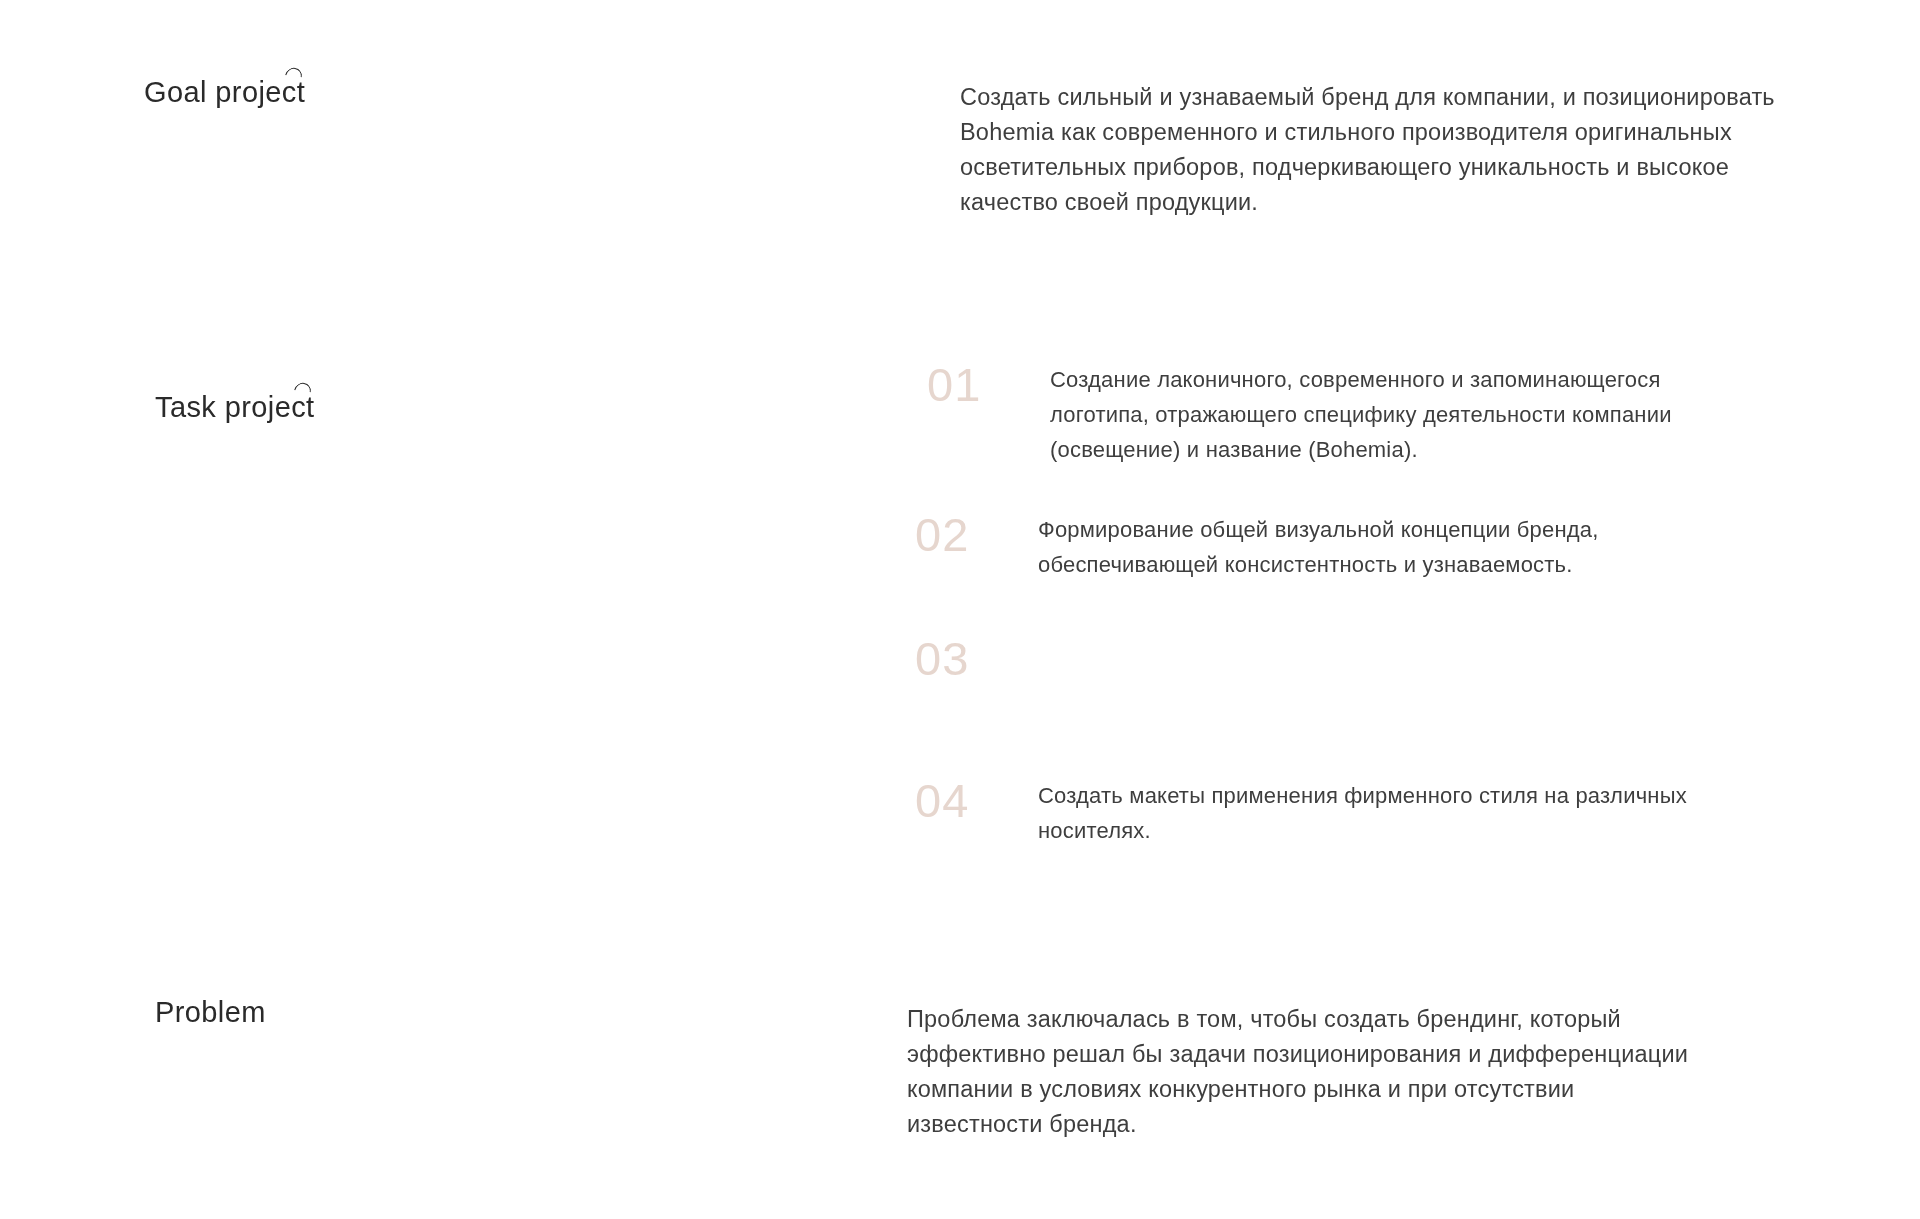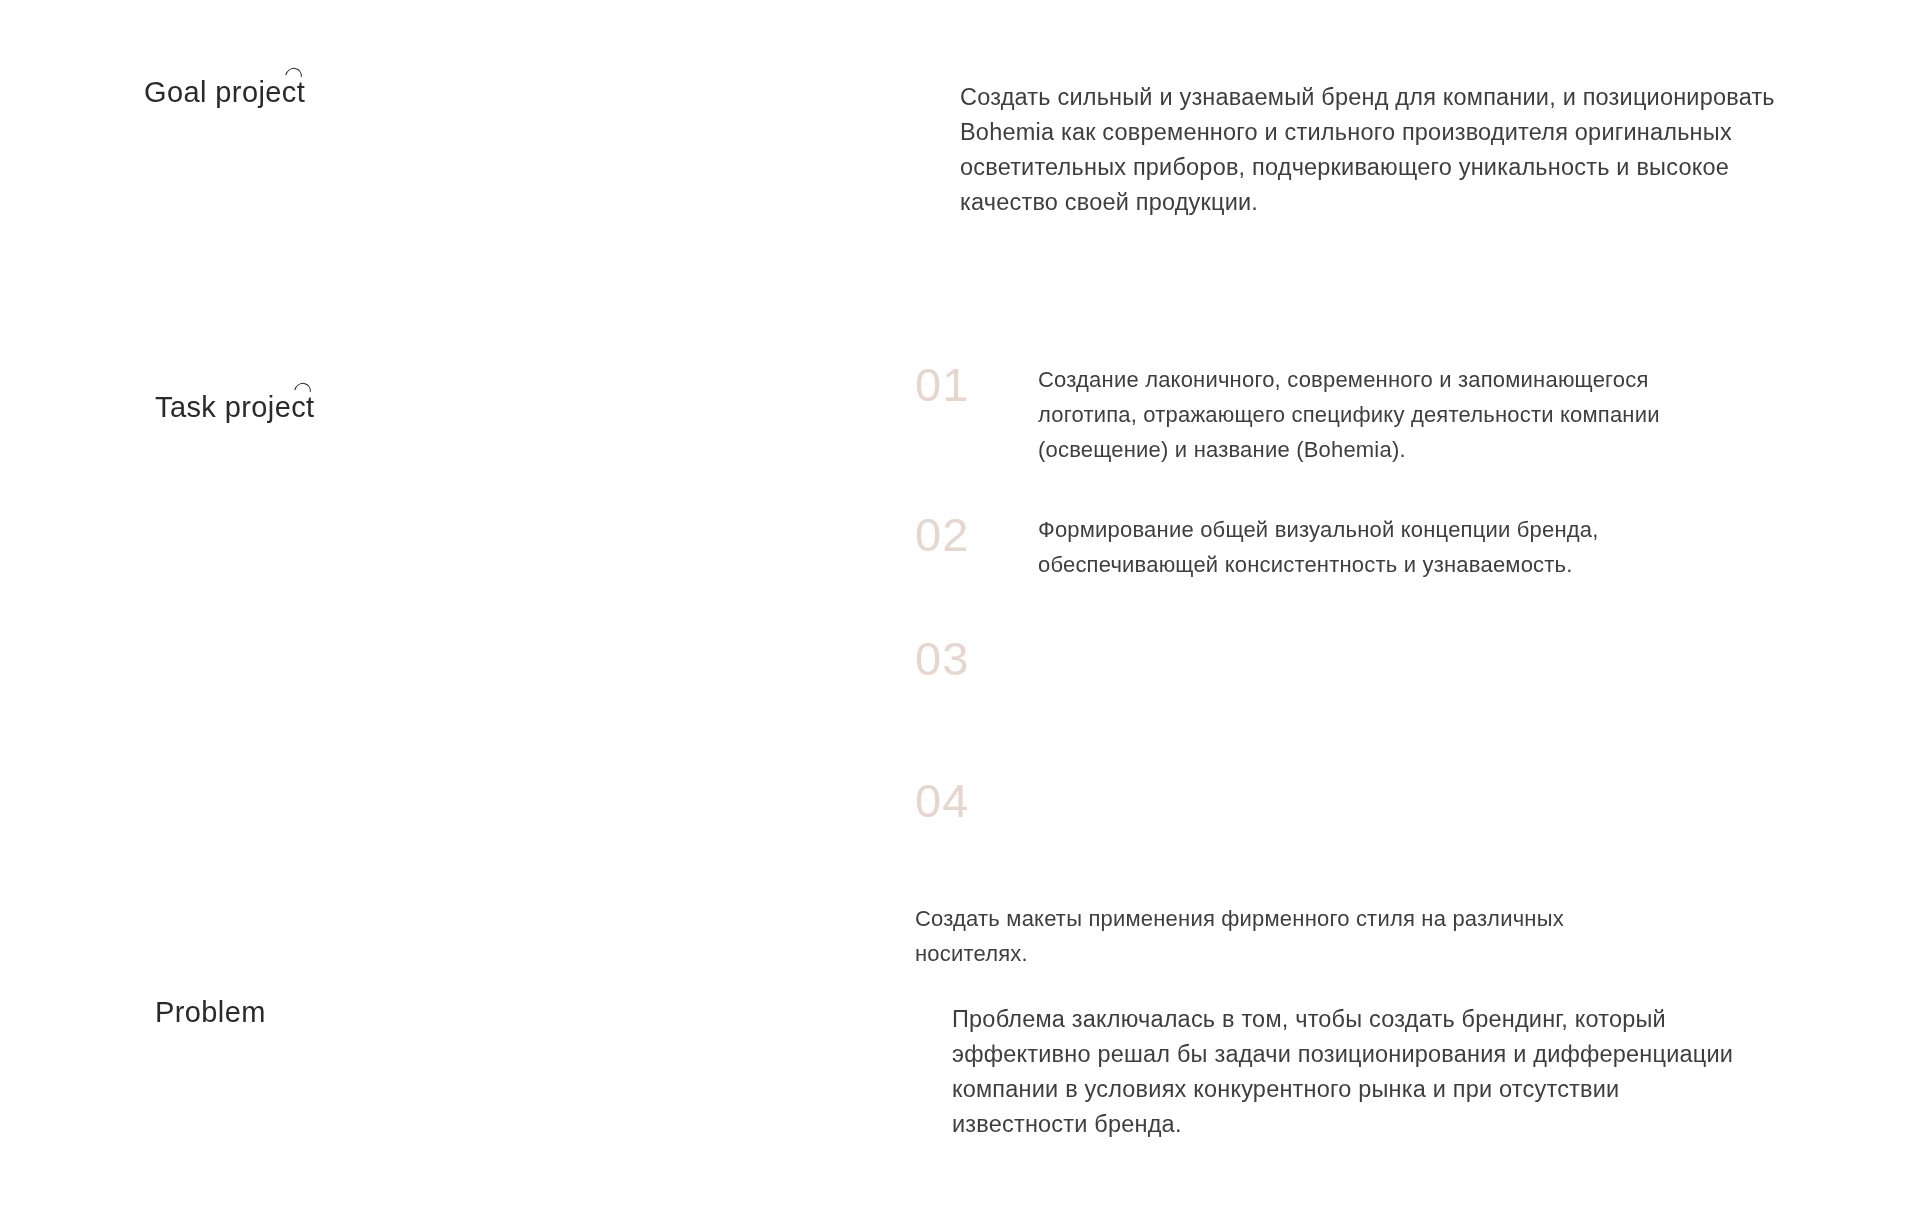--- a/index.html
+++ b/index.html
@@ -34,45 +34,45 @@
   #goal-text{left:960px;top:56px;}
 
   #task-label{left:155px;top:366px;}
 
   .task-item{
     position:absolute;
     left:915px;
     display:flex;
     align-items:flex-start;
   }
-  #task-item-0{top:360px;}
+  #task-item-0{top:360px;margin-left:12px;}
   #task-item-1{top:510px;}
   #task-item-2{top:634px;}
-  #task-item-3{top:776px;flex-direction:column;}
+  #task-item-3{top:776px;}
   .task-num{
     width:123px;
     flex:0 0 123px;
     font-size:47px;
     line-height:50px;
     font-weight:300;
     letter-spacing:1px;
     color:var(--num-color,#e6d6ce);
   }
   .task-text{
     font-size:22px;
     font-weight:300;
     letter-spacing:0.2px;
     color:var(--body-color,#3e3e3e);
     line-height:35px;
     white-space:pre-line;
     padding-top:2px;
   }
 
   #problem-label{left:155px;top:971px;}
-  #problem-text{left:952px;top:978px;}
+  #problem-text{left:907px;top:978px;}
 
   
   .ctlig{position:relative;display:inline-block;}
   .ctlig::after{
     content:"";
     position:absolute;
     left:3px;top:-7px;
     width:15px;height:14px;
     border:1.7px solid var(--label-color,#2a2a2a);
     border-radius:50%;

